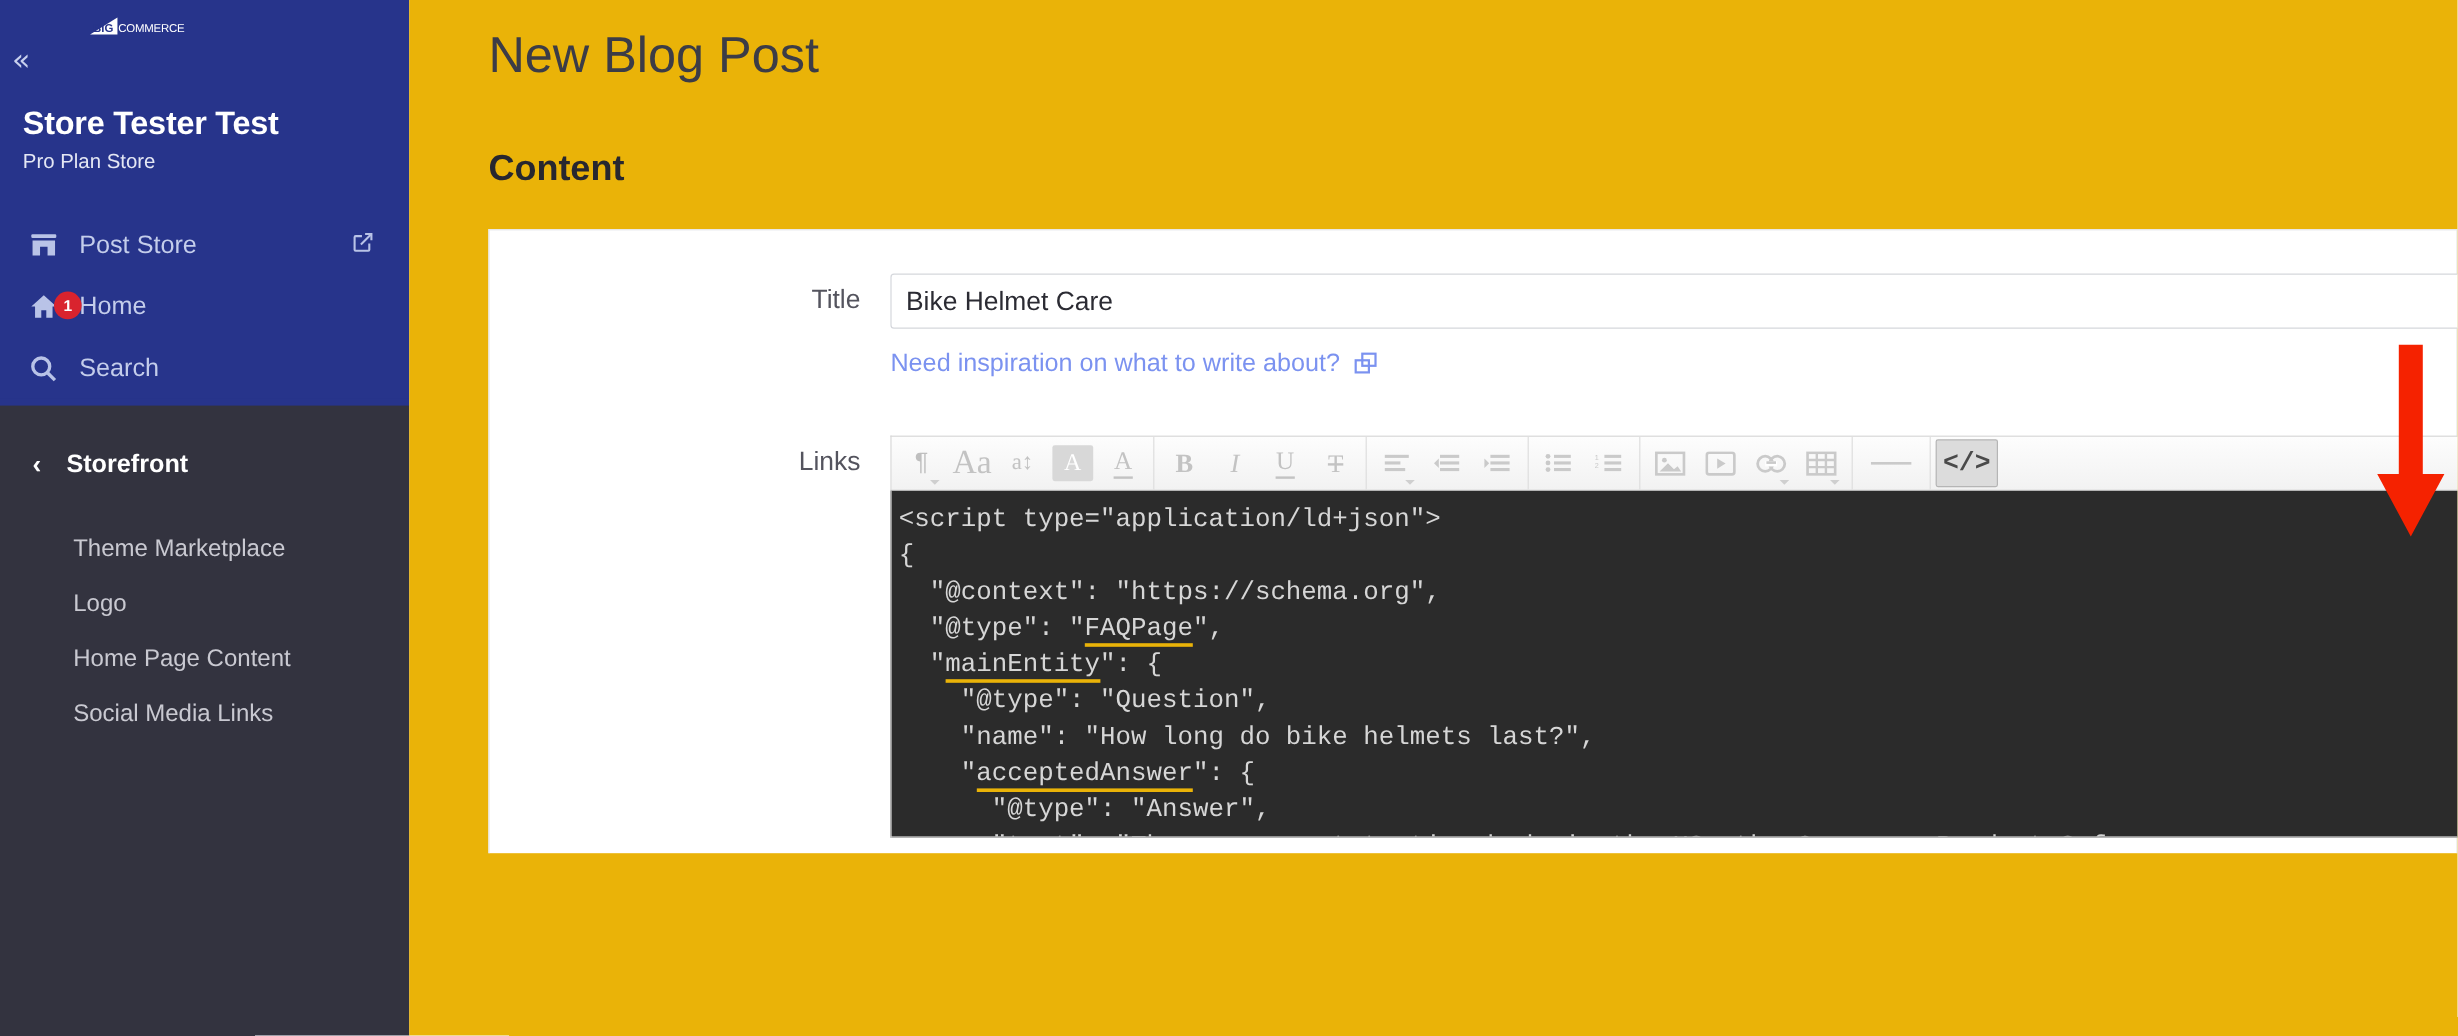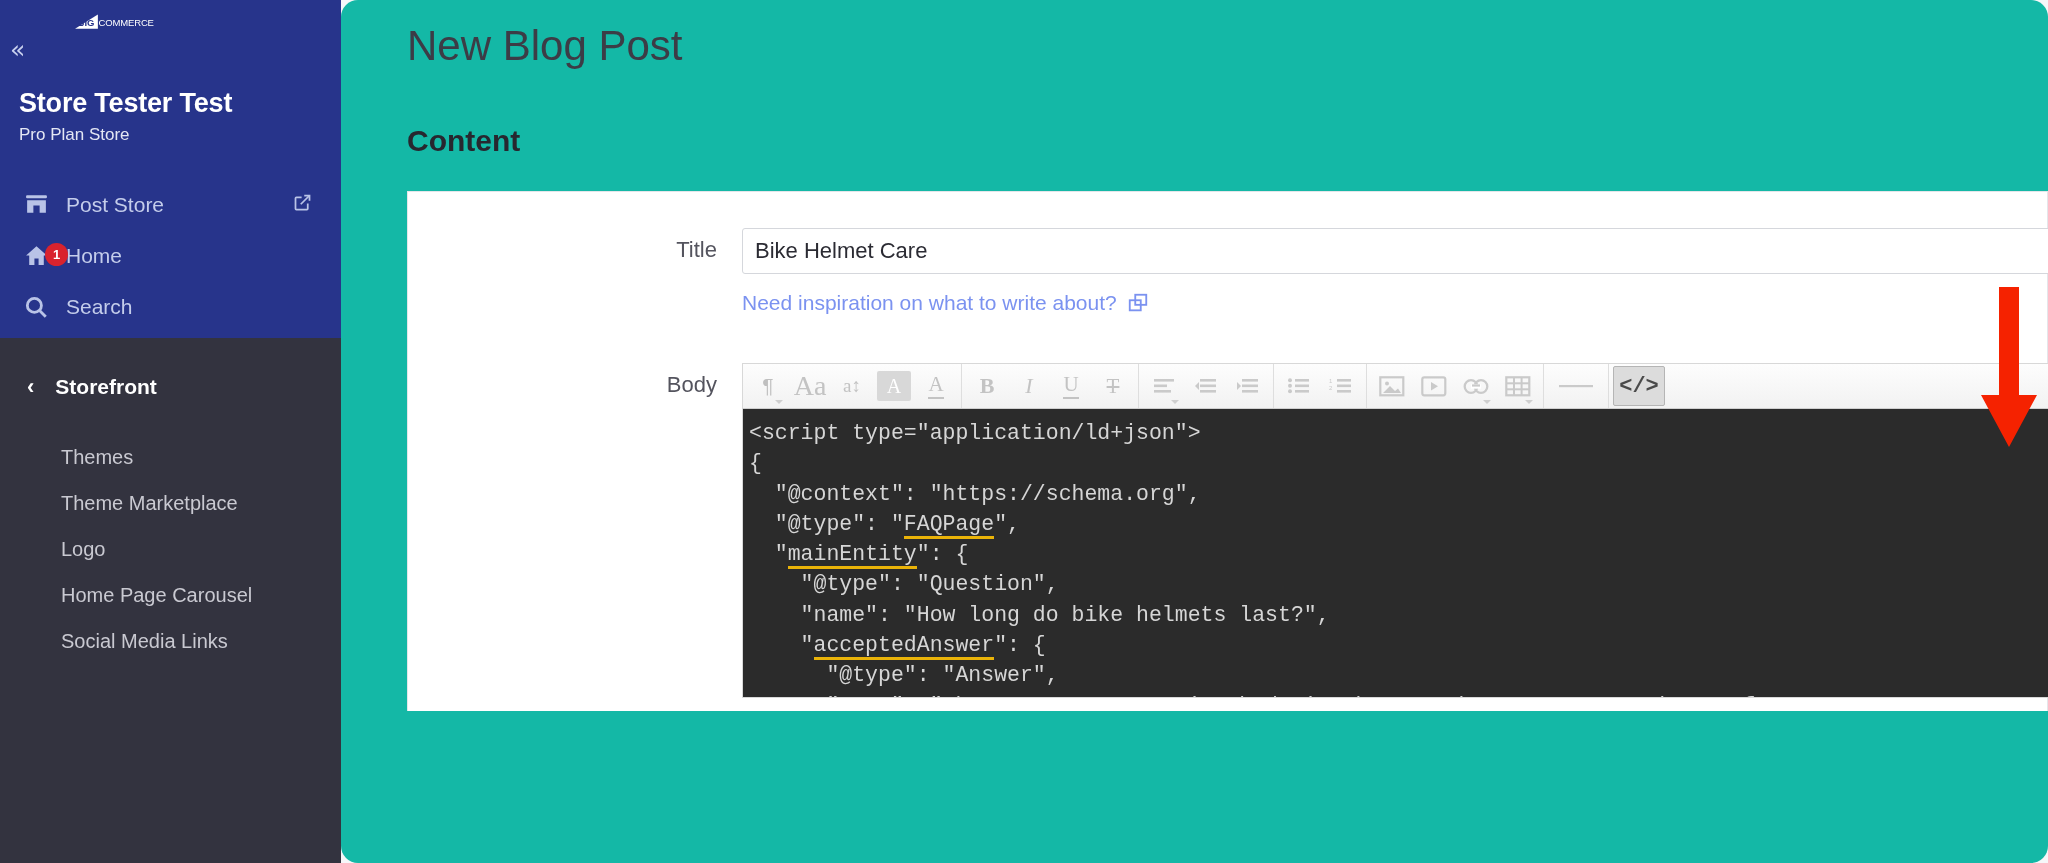--- a/index.html
+++ b/index.html
@@ -83,22 +83,22 @@
   .submenu-item {
     color: #c9c9d1; font-size: 20px;
     padding: 0 0 0 61px; height: 46px;
     display: flex; align-items: center;
     cursor: pointer;
   }
 
   
   .main {
     flex: 1 1 auto; height: 863px;
-    background: #14b8a6;
-    position: relative; overflow: hidden; border-radius: 17px;
+    background: #eab308;
+    position: relative; overflow: hidden;
   }
   .page-title {
     font-size: 42px; font-weight: normal; color: #3c3c46;
     padding: 22px 0 0 66px; letter-spacing: 0px;
   }
   .section-title {
     font-size: 30px; font-weight: bold; color: #27272f;
     padding: 54px 0 0 66px;
   }
   .panel {
@@ -258,24 +258,23 @@
 
       </nav>
     </div>
 
     <div class="submenu">
       <div class="submenu-head">
         <span class="chev">‹</span>
         <span>Storefront</span>
       </div>
       <div class="submenu-list">
-        <div class="submenu-item">Themes</div>
         <div class="submenu-item">Theme Marketplace</div>
         <div class="submenu-item">Logo</div>
-        <div class="submenu-item">Home Page Carousel</div>
+        <div class="submenu-item">Home Page Content</div>
         <div class="submenu-item">Social Media Links</div>
       </div>
     </div>
   </aside>
 
   <main class="main">
 
     <h1 class="page-title">New Blog Post</h1>
     <h2 class="section-title">Content</h2>
 
@@ -291,21 +290,21 @@
               <svg width="22" height="22" viewBox="0 0 24 24" fill="none" stroke="#7b92f0" stroke-width="2">
                 <rect x="9" y="3" width="12" height="11"></rect>
                 <rect x="3" y="9" width="12" height="11"></rect>
               </svg>
             </span>
           </div>
         </div>
       </div>
 
       <div class="field-row body-row">
-        <div class="field-label">Body</div>
+        <div class="field-label">Links</div>
         <div class="field-control">
           <div class="editor">
 
             <div class="toolbar">
 
               <div class="tb-group">
                 <div class="tb-btn">
                   <span style="font-size:21px;color:#bfbfbf;">¶</span>
                   <span class="caret"></span>
                 </div>

